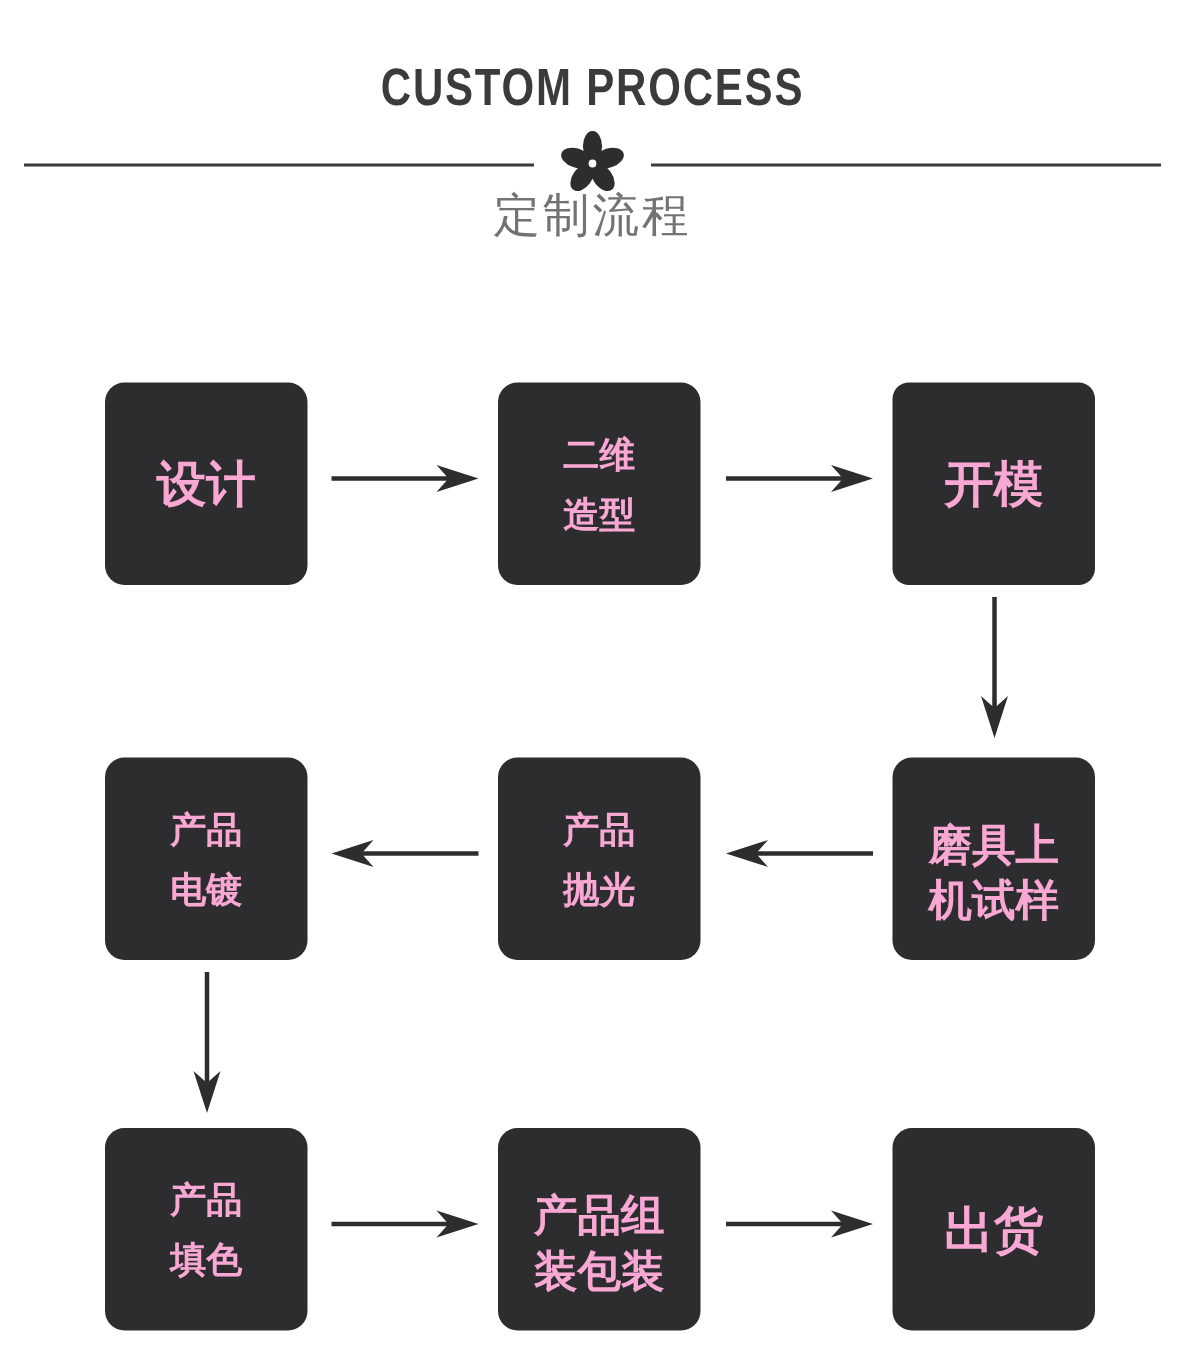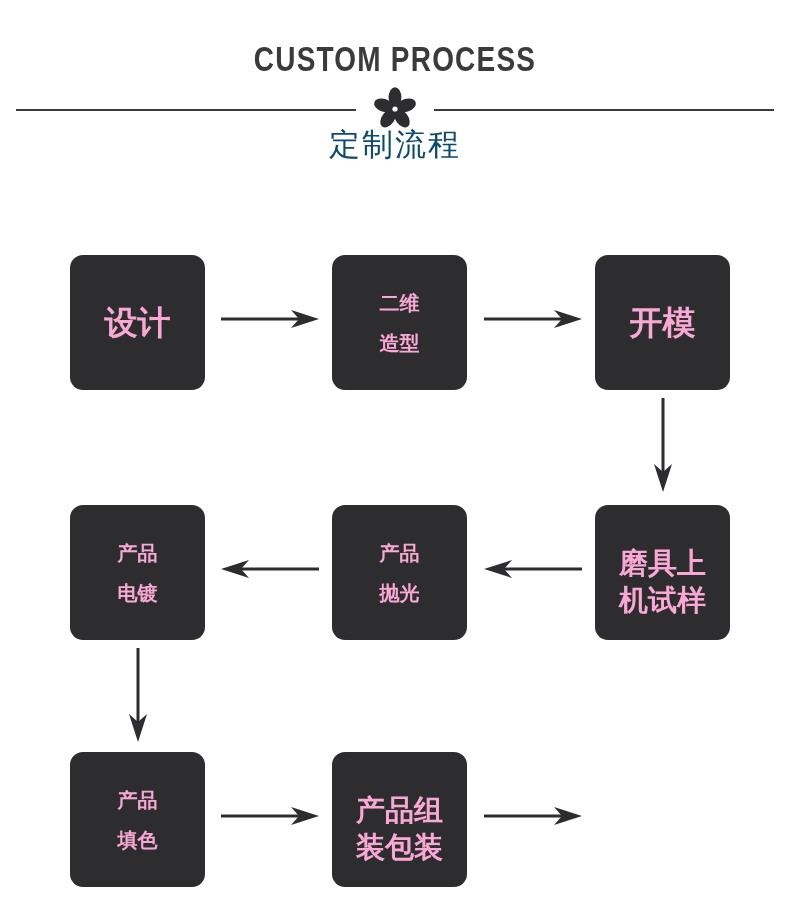--- a/index.html
+++ b/index.html
@@ -64,21 +64,21 @@
   #ornament svg { display: block; width: 46px; height: 46px; }
   #title-cn {
     position: absolute;
     left: 0; top: 126px;
     width: 790px;
     text-align: center;
     font-family: "DejaVu Serif", "Liberation Serif", serif;
     font-size: 31px;
     font-weight: 500;
     letter-spacing: 2px;
-    color: #0c4a6e;
+    color: #737373;
     line-height: 36px;
     white-space: nowrap;
   }
 
   
   #flow {
     position: absolute;
     left: 0; top: 0;
     width: 790px;
     height: 908px;
@@ -98,27 +98,27 @@
     color: #f9a8d4;
     font-family: "DejaVu Sans", "Liberation Sans", sans-serif;
     font-weight: bold;
     font-size: 33px;
     line-height: 38px;
     text-align: center;
     letter-spacing: 0px;
     white-space: pre-line;
     padding: 0 4px;
   }
-  .node.two-line .label { font-size: 20px; line-height: 40px; }
+  .node.two-line .label { font-size: 24px; line-height: 40px; }
   .node.wide-two .label { font-size: 29px; line-height: 37px; margin-top: 18px; }
 
   
   #n-design      { left: 70px;  top: 255px; }
   #n-2d-model    { left: 332px; top: 255px; }
-  #n-mold-open   { left: 595px; top: 255px; }
+  #n-mold-open   { left: 595px; top: 255px; border-radius: 11px; }
   #n-plating     { left: 70px;  top: 505px; }
   #n-polishing   { left: 332px; top: 505px; }
   #n-trial       { left: 595px; top: 505px; }
   #n-coloring    { left: 70px;  top: 752px; }
   #n-assembly    { left: 332px; top: 752px; justify-content: center; }
   #n-shipping    { left: 595px; top: 752px; }
 
   .arrow { position: absolute; }
   .arrow svg { display: block; overflow: visible; }
 </style>
@@ -183,20 +183,23 @@
   <div class="node two-line" id="n-coloring">
     <span class="label">产品
 填色</span>
   </div>
 
   <div class="node wide-two" id="n-assembly">
     <span class="label">产品组
 装包装</span>
   </div>
 
+  <div class="node" id="n-shipping">
+    <span class="label">出货</span>
+  </div>
 
   <div class="arrow" style="left:221px; top:305px; width:98px; height:28px;">
     <svg viewBox="0 0 98 28" width="98" height="28">
       <line x1="0" y1="14" x2="86" y2="14" stroke="#2d2d30" stroke-width="3"></line>
       <path d="M98 14 L70 5 L78 14 L70 23 Z" fill="#2d2d30"></path>
     </svg>
   </div>
 
   <div class="arrow" style="left:484px; top:305px; width:98px; height:28px;">
     <svg viewBox="0 0 98 28" width="98" height="28">

